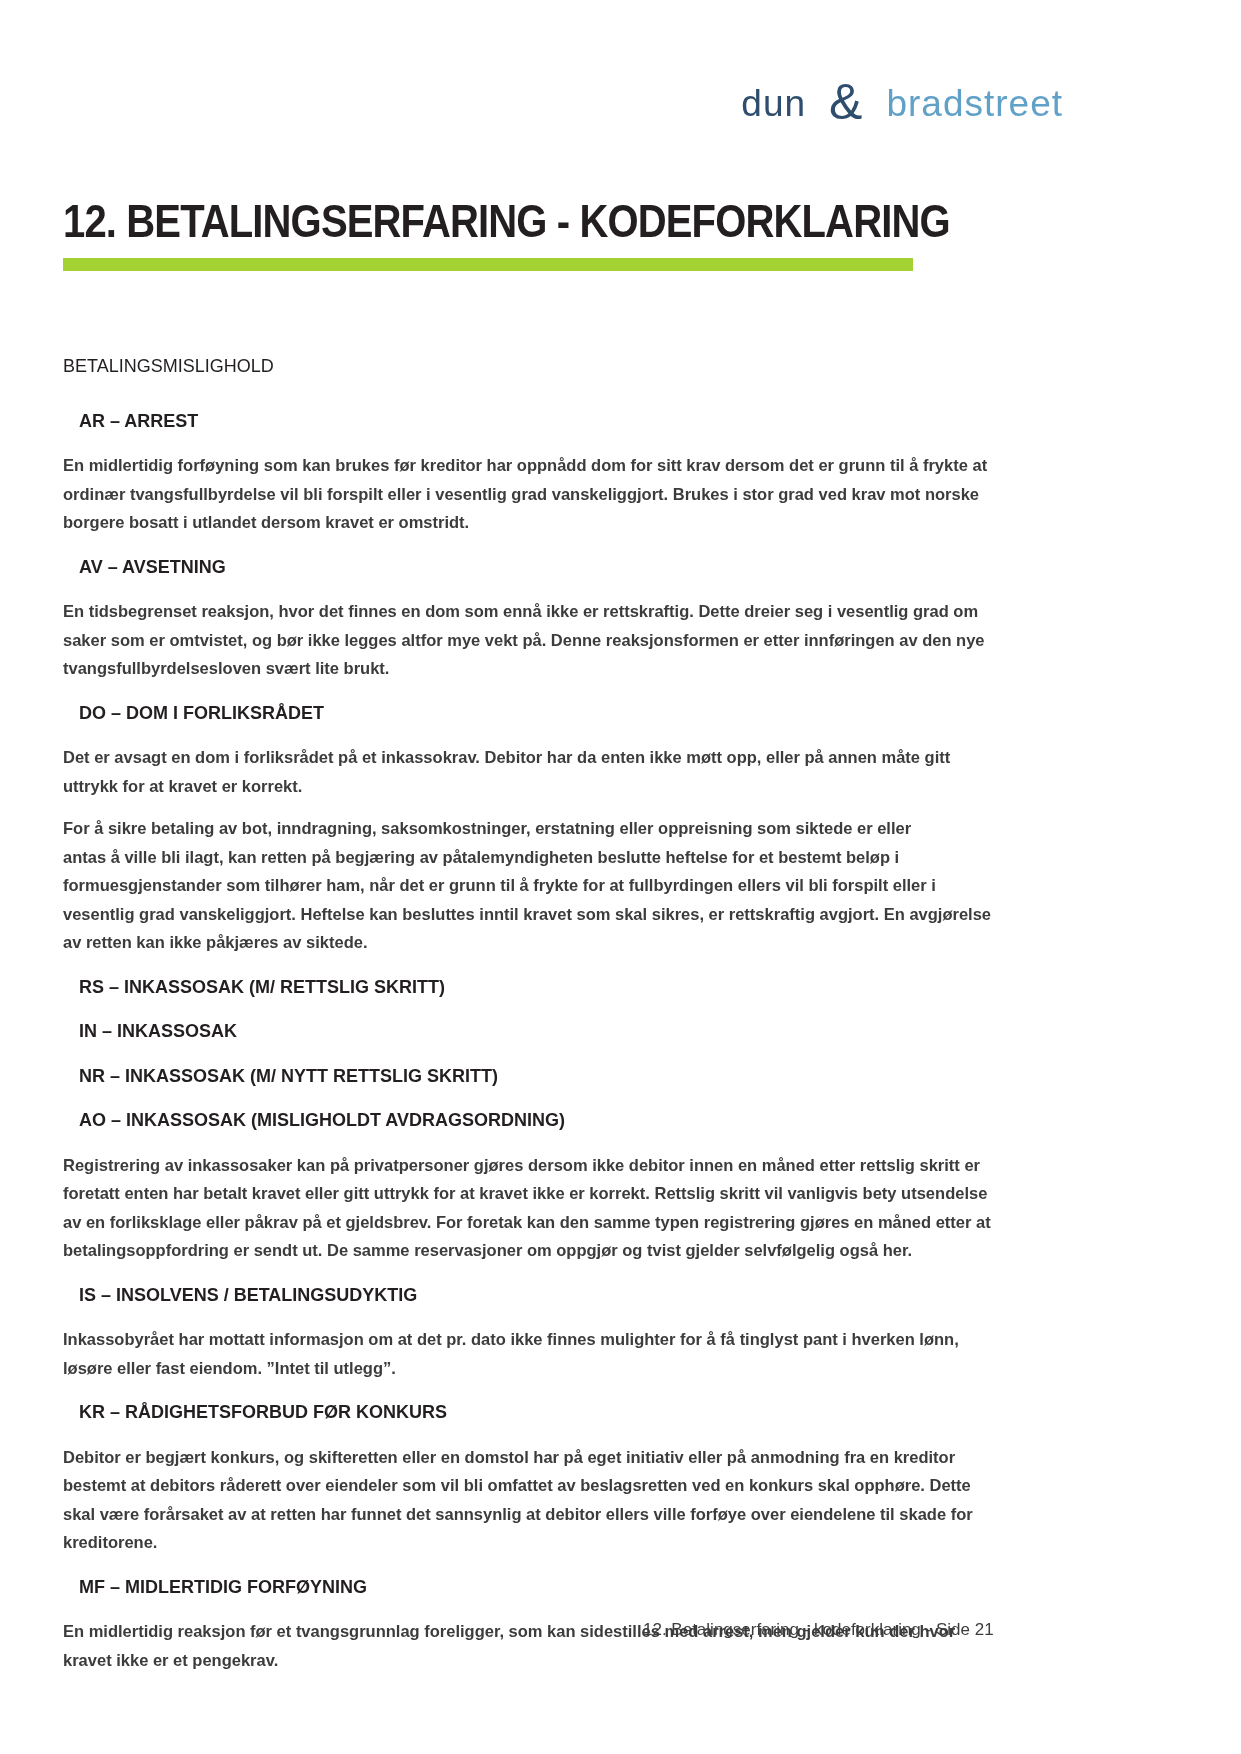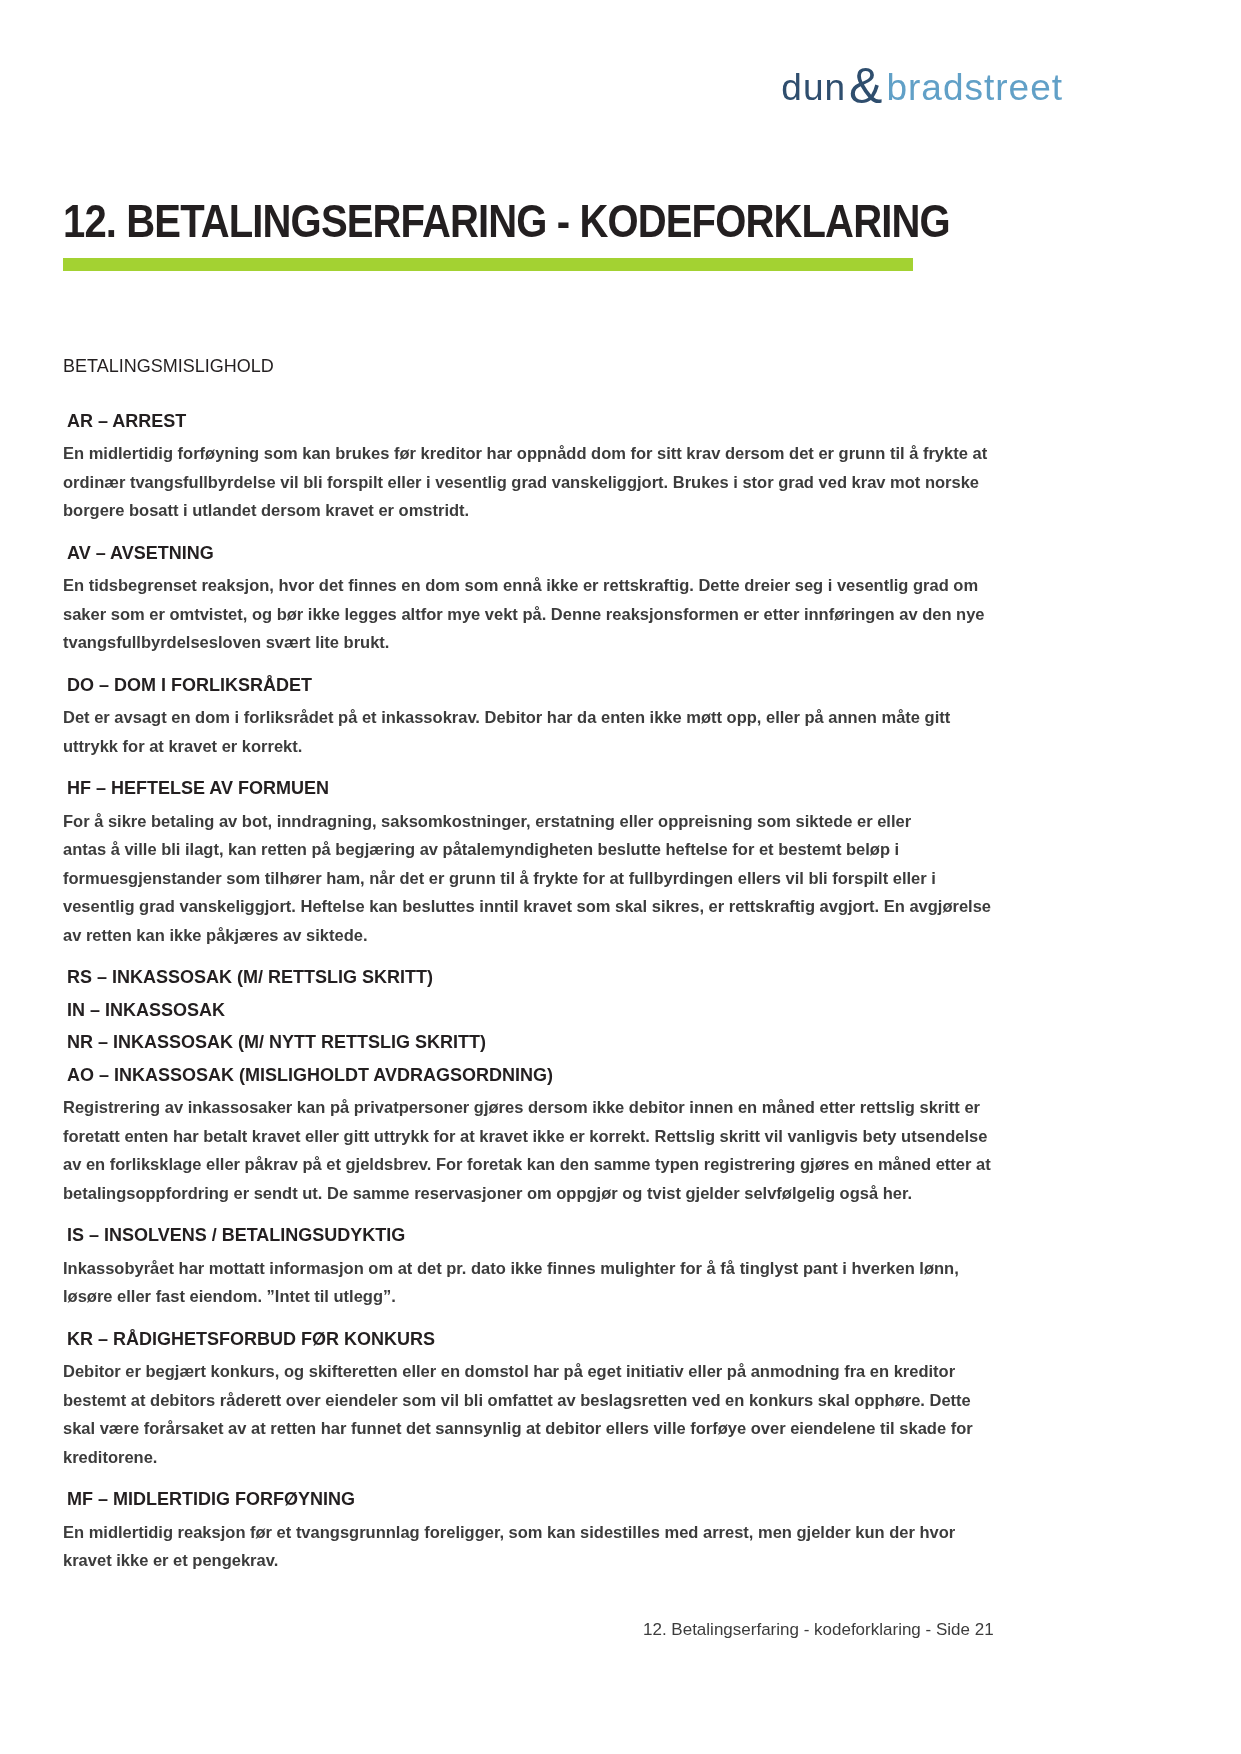--- a/index.html
+++ b/index.html
@@ -8,27 +8,28 @@
     width:1241px;
     height:1754px;
     margin:0 auto;
     background:#ffffff;
     font-family:"Liberation Sans", sans-serif;
     overflow:hidden;
   }
   
   .logo{
     position:absolute;
-    top:54px;
+    top:70px;
     right:178px;
     display:flex;
     align-items:baseline;
     font-size:37px;
     letter-spacing:1px;
     font-weight:400;
+    gap:20px;
   }
   .logo .dun{color:#2F4E6E;}
   .logo .amp{
     color:#2F4E6E;
     font-size:50px;
     font-weight:400;
     margin:0 3px;
     position:relative;
     top:3px;
   }
@@ -68,21 +69,21 @@
     color:#231F20;
     line-height:28.5px;
     margin:0 0 26px 0;
   }
   .section{margin:0 0 14px 0;}
   .section h3{
     font-size:18px;
     font-weight:700;
     color:#231F20;
     line-height:28.5px;
-    margin:4px;
+    margin:16px;
   }
   .section .body{
     font-size:16.5px;
     color:#3C3C3C;
     line-height:28.5px;
     margin:0;
     white-space:pre-line;
     font-weight:bold;
   }
   
@@ -127,21 +128,20 @@
 tvangsfullbyrdelsesloven svært lite brukt.</p>
     </div>
 
     <div class="section">
       <h3>DO – DOM I FORLIKSRÅDET</h3>
       <p class="body">Det er avsagt en dom i forliksrådet på et inkassokrav. Debitor har da enten ikke møtt opp, eller på annen måte gitt
 uttrykk for at kravet er korrekt.</p>
     </div>
 
     <div class="section">
-      <h3>HF – HEFTELSE AV FORMUEN</h3>
       <p class="body">For å sikre betaling av bot, inndragning, saksomkostninger, erstatning eller oppreisning som siktede er eller
 antas å ville bli ilagt, kan retten på begjæring av påtalemyndigheten beslutte heftelse for et bestemt beløp i
 formuesgjenstander som tilhører ham, når det er grunn til å frykte for at fullbyrdingen ellers vil bli forspilt eller i
 vesentlig grad vanskeliggjort. Heftelse kan besluttes inntil kravet som skal sikres, er rettskraftig avgjort. En avgjørelse
 av retten kan ikke påkjæres av siktede.</p>
     </div>
 
     <div class="section">
       <h3>RS – INKASSOSAK (M/ RETTSLIG SKRITT)</h3>
       <h3>IN – INKASSOSAK</h3>

